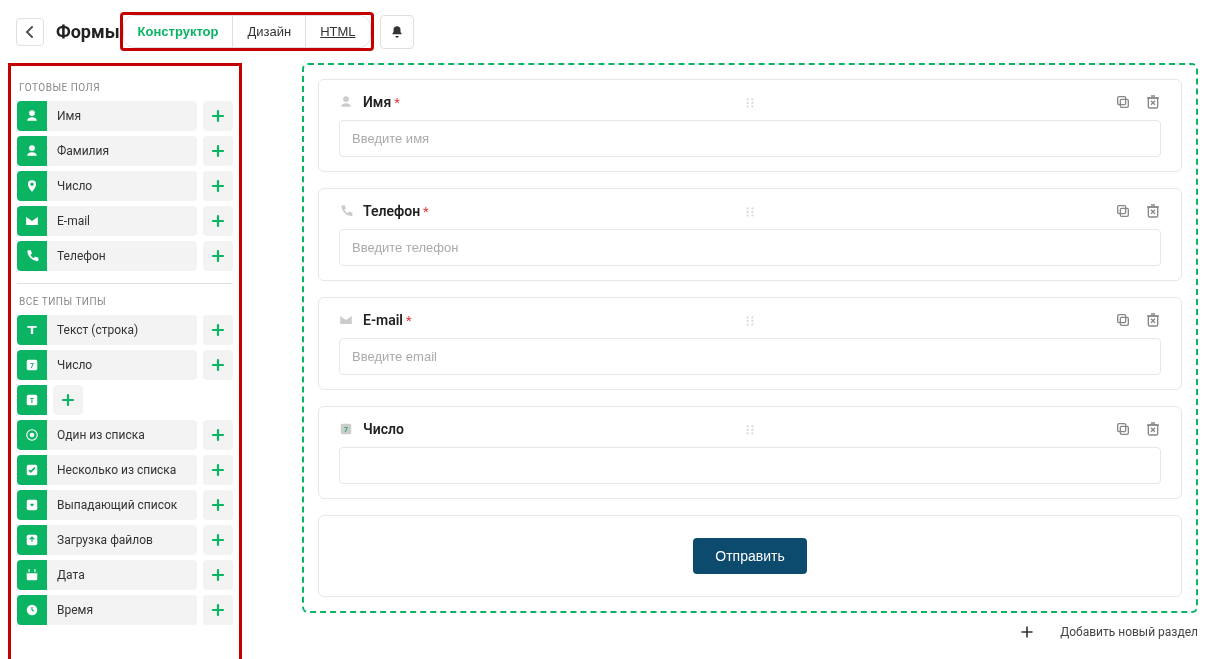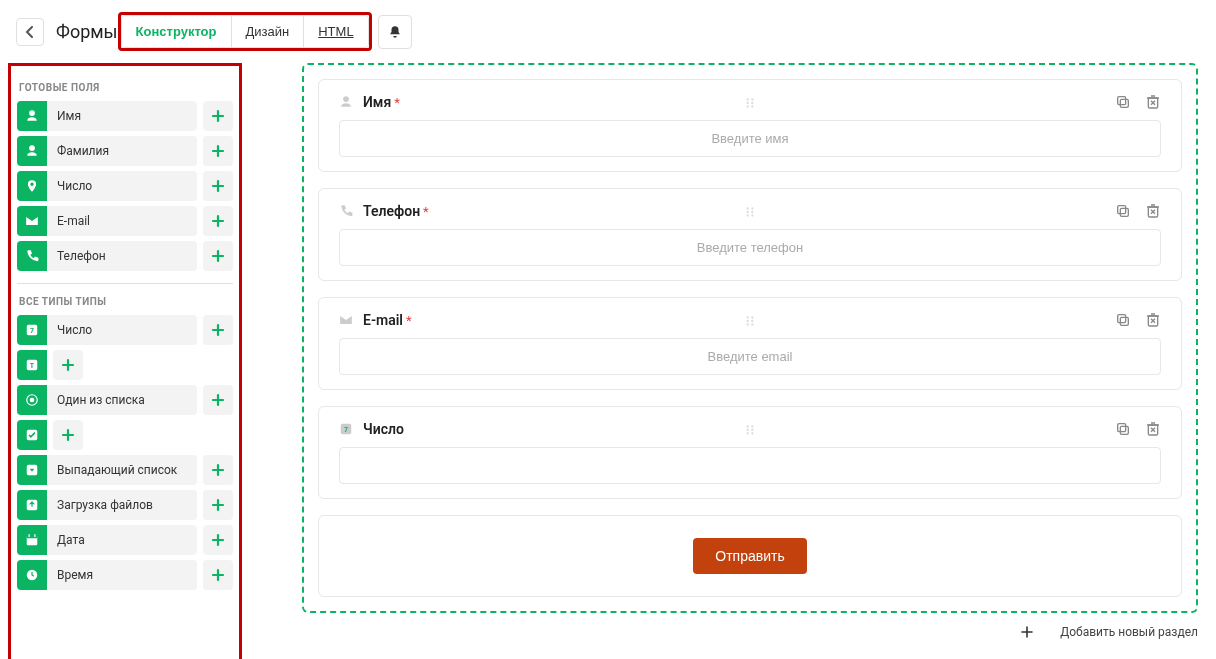--- a/index.html
+++ b/index.html
@@ -2,52 +2,52 @@
 <html><head>
 <meta charset="utf-8">
 <style>
 * { box-sizing: border-box; margin: 0; padding: 0; }
 body { font-family: -apple-system, BlinkMacSystemFont, "Segoe UI", Roboto, Arial, sans-serif; background: #fff; color: #333; font-size: 13px; }
 
 .page { width: 1216px; height: 659px; position: relative; }
 
 .header { display: flex; align-items: center; padding: 12px 16px; }
 .back-btn { width: 28px; height: 28px; border: 1px solid #e0e0e0; border-radius: 4px; display: flex; align-items: center; justify-content: center; cursor: pointer; background: #fff; }
-.page-title { font-size: 18px; font-weight: 400; margin-left: 12px; color: #222; }
-.view-tabs { margin-left: auto; display: flex; border: 1px solid #e0e0e0; border-radius: 4px; overflow: hidden; }
+.page-title { font-size: 18px; font-weight: 700; margin-left: 12px; color: #222; }
+.view-tabs { margin-left: auto; display: flex; border: 1px solid #e0e0e0; border-radius: 12px; overflow: hidden; }
 .view-tabs-wrap { border: 3px solid #c40000; border-radius: 4px; display: inline-flex; }
 .tab-btn { padding: 8px 14px; font-size: 13px; border: none; background: #fff; border-right: 1px solid #e0e0e0; cursor: pointer; color: #333; }
 .tab-btn:last-child { border-right: none; text-decoration: underline; }
 .tab-btn.active { color: #0ab463; font-weight: 600; }
 .bell-btn { margin-left: 6px; width: 34px; height: 34px; border: 1px solid #e0e0e0; border-radius: 4px; background: #fff; display: flex; align-items: center; justify-content: center; cursor: pointer; }
 
 .body-wrap { display: flex; padding: 0 8px; }
 
 .sidebar { width: 234px; border: 3px solid #c40000; padding: 10px 6px; height: 600px; overflow: hidden; }
-.section-label { font-size: 10px; font-weight: 700; color: #888; letter-spacing: 0.5px; margin: 6px 0 8px 2px; }
+.section-label { font-size: 10px; font-weight: 400; color: #888; letter-spacing: 0.5px; margin: 6px 0 8px 2px; }
 .section-divider { border: 0; border-top: 1px solid #e0e0e0; margin: 12px 0; }
 .field-row { display: flex; align-items: stretch; margin-bottom: 5px; height: 30px; }
 .field-icon-box { width: 30px; background: #0ab463; border-radius: 4px 0 0 4px; display: flex; align-items: center; justify-content: center; color: #fff; flex-shrink: 0; }
 .field-label { flex: 1; background: #f3f3f3; display: flex; align-items: center; padding: 0 10px; font-size: 12px; color: #333; border-radius: 0 4px 4px 0; }
 .field-add { width: 30px; margin-left: 6px; background: #f3f3f3; border-radius: 4px; display: flex; align-items: center; justify-content: center; color: #0ab463; cursor: pointer; }
 
 .canvas-area { flex: 1; padding: 0 10px 0 60px; }
 .dropzone { border: 2px dashed #0ab463; border-radius: 6px; padding: 14px; }
 .form-field-card { border: 1px solid #e7e7e7; border-radius: 6px; padding: 14px 20px; margin-bottom: 16px; background: #fff; position: relative; }
 .ffc-head { display: flex; align-items: center; margin-bottom: 10px; }
 .ffc-icon { color: #ccc; margin-right: 10px; display: flex; }
 .ffc-label { font-size: 14px; font-weight: 600; color: #222; }
 .req-star { color: #e53935; margin-left: 3px; }
 .ffc-drag { position: absolute; left: 50%; top: 16px; transform: translateX(-50%); color: #ddd; cursor: move; }
 .ffc-actions { margin-left: auto; display: flex; gap: 14px; }
 .ffc-act-btn { color: #888; cursor: pointer; background: none; border: none; padding: 0; display: flex; }
-.ffc-input { width: 100%; border: 1px solid #e7e7e7; border-radius: 4px; padding: 10px 12px; font-size: 13px; color: #555; text-align: center; }
+.ffc-input { width: 100%; border: 1px solid #e7e7e7; border-radius: 4px; padding: 10px 12px; font-size: 13px; color: #555; }
 .ffc-input::placeholder { color: #aaa; }
 .submit-card { border: 1px solid #e7e7e7; border-radius: 6px; padding: 22px; display: flex; justify-content: center; }
-.submit-btn { background: #c2410c; color: #fff; border: none; border-radius: 4px; padding: 10px 22px; font-size: 14px; cursor: pointer; }
+.submit-btn { background: #0c4a6e; color: #fff; border: none; border-radius: 4px; padding: 10px 22px; font-size: 14px; cursor: pointer; }
 .add-section-row { display: flex; justify-content: flex-end; align-items: center; margin-top: 12px; color: #444; font-size: 12px; cursor: pointer; gap: 21px; }
 .add-section-row svg { margin-right: 6px; }
 
 svg { display: block; }
 </style>
 </head>
 <body>
 
 <div class="page">
 
@@ -143,20 +143,33 @@
               </svg>
             </div>
           </div>
         </div>
       <hr class="section-divider">
       <div class="section-label">ВСЕ ТИПЫ ТИПЫ</div>
       <div id="all-list">
           <div class="field-row">
             <div class="field-icon-box">
               <svg width="14" height="14" viewBox="0 0 24 24">
+                <path fill="#fff" d="M4 5h16v3h-6v11h-4V8H4z"></path>
+              </svg>
+            </div>
+            <div class="field-label">Текст (строка)</div>
+            <div class="field-add">
+              <svg width="14" height="14" viewBox="0 0 14 14">
+                <path d="M7 2v10M2 7h10" stroke="#0ab463" stroke-width="2.2" stroke-linecap="round"></path>
+              </svg>
+            </div>
+          </div>
+          <div class="field-row">
+            <div class="field-icon-box">
+              <svg width="14" height="14" viewBox="0 0 24 24">
                 <rect x="3" y="3" width="18" height="18" rx="3" fill="#fff"></rect>
                 <text x="12" y="17" text-anchor="middle" font-size="12" fill="#0ab463" font-weight="bold">7</text>
               </svg>
             </div>
             <div class="field-label">Число</div>
             <div class="field-add">
               <svg width="14" height="14" viewBox="0 0 14 14">
                 <path d="M7 2v10M2 7h10" stroke="#0ab463" stroke-width="2.2" stroke-linecap="round"></path>
               </svg>
             </div>
@@ -188,20 +201,21 @@
               </svg>
             </div>
           </div>
           <div class="field-row">
             <div class="field-icon-box">
               <svg width="14" height="14" viewBox="0 0 24 24">
                 <rect x="3" y="3" width="18" height="18" rx="3" fill="#fff"></rect>
                 <path d="M7 12l3 3 7-7" stroke="#0ab463" stroke-width="3" fill="none"></path>
               </svg>
             </div>
+            <div class="field-label">Несколько из списка</div>
             <div class="field-add">
               <svg width="14" height="14" viewBox="0 0 14 14">
                 <path d="M7 2v10M2 7h10" stroke="#0ab463" stroke-width="2.2" stroke-linecap="round"></path>
               </svg>
             </div>
           </div>
           <div class="field-row">
             <div class="field-icon-box">
               <svg width="14" height="14" viewBox="0 0 24 24">
                 <rect x="3" y="3" width="18" height="18" rx="3" fill="#fff"></rect>

